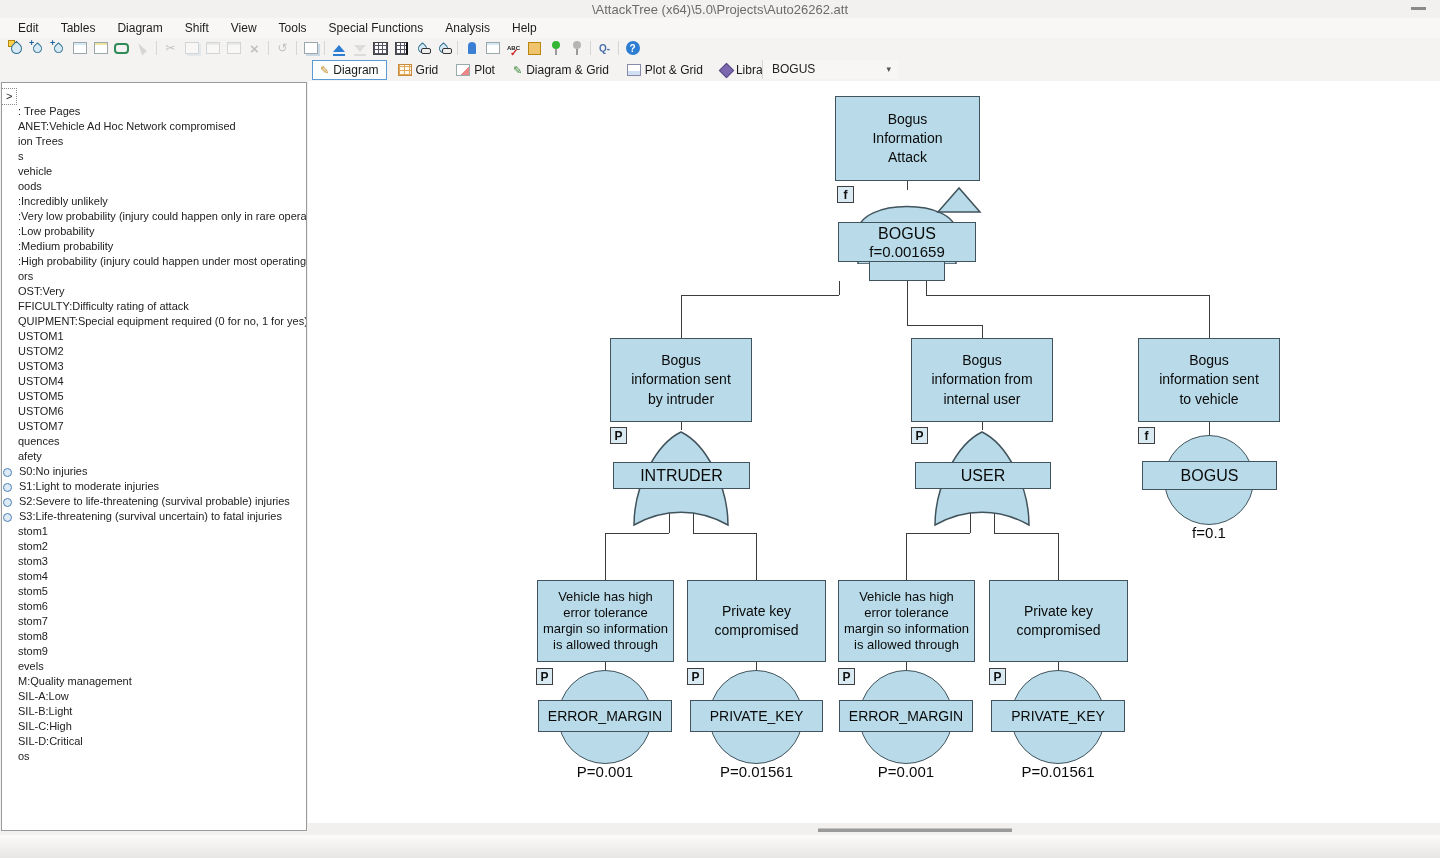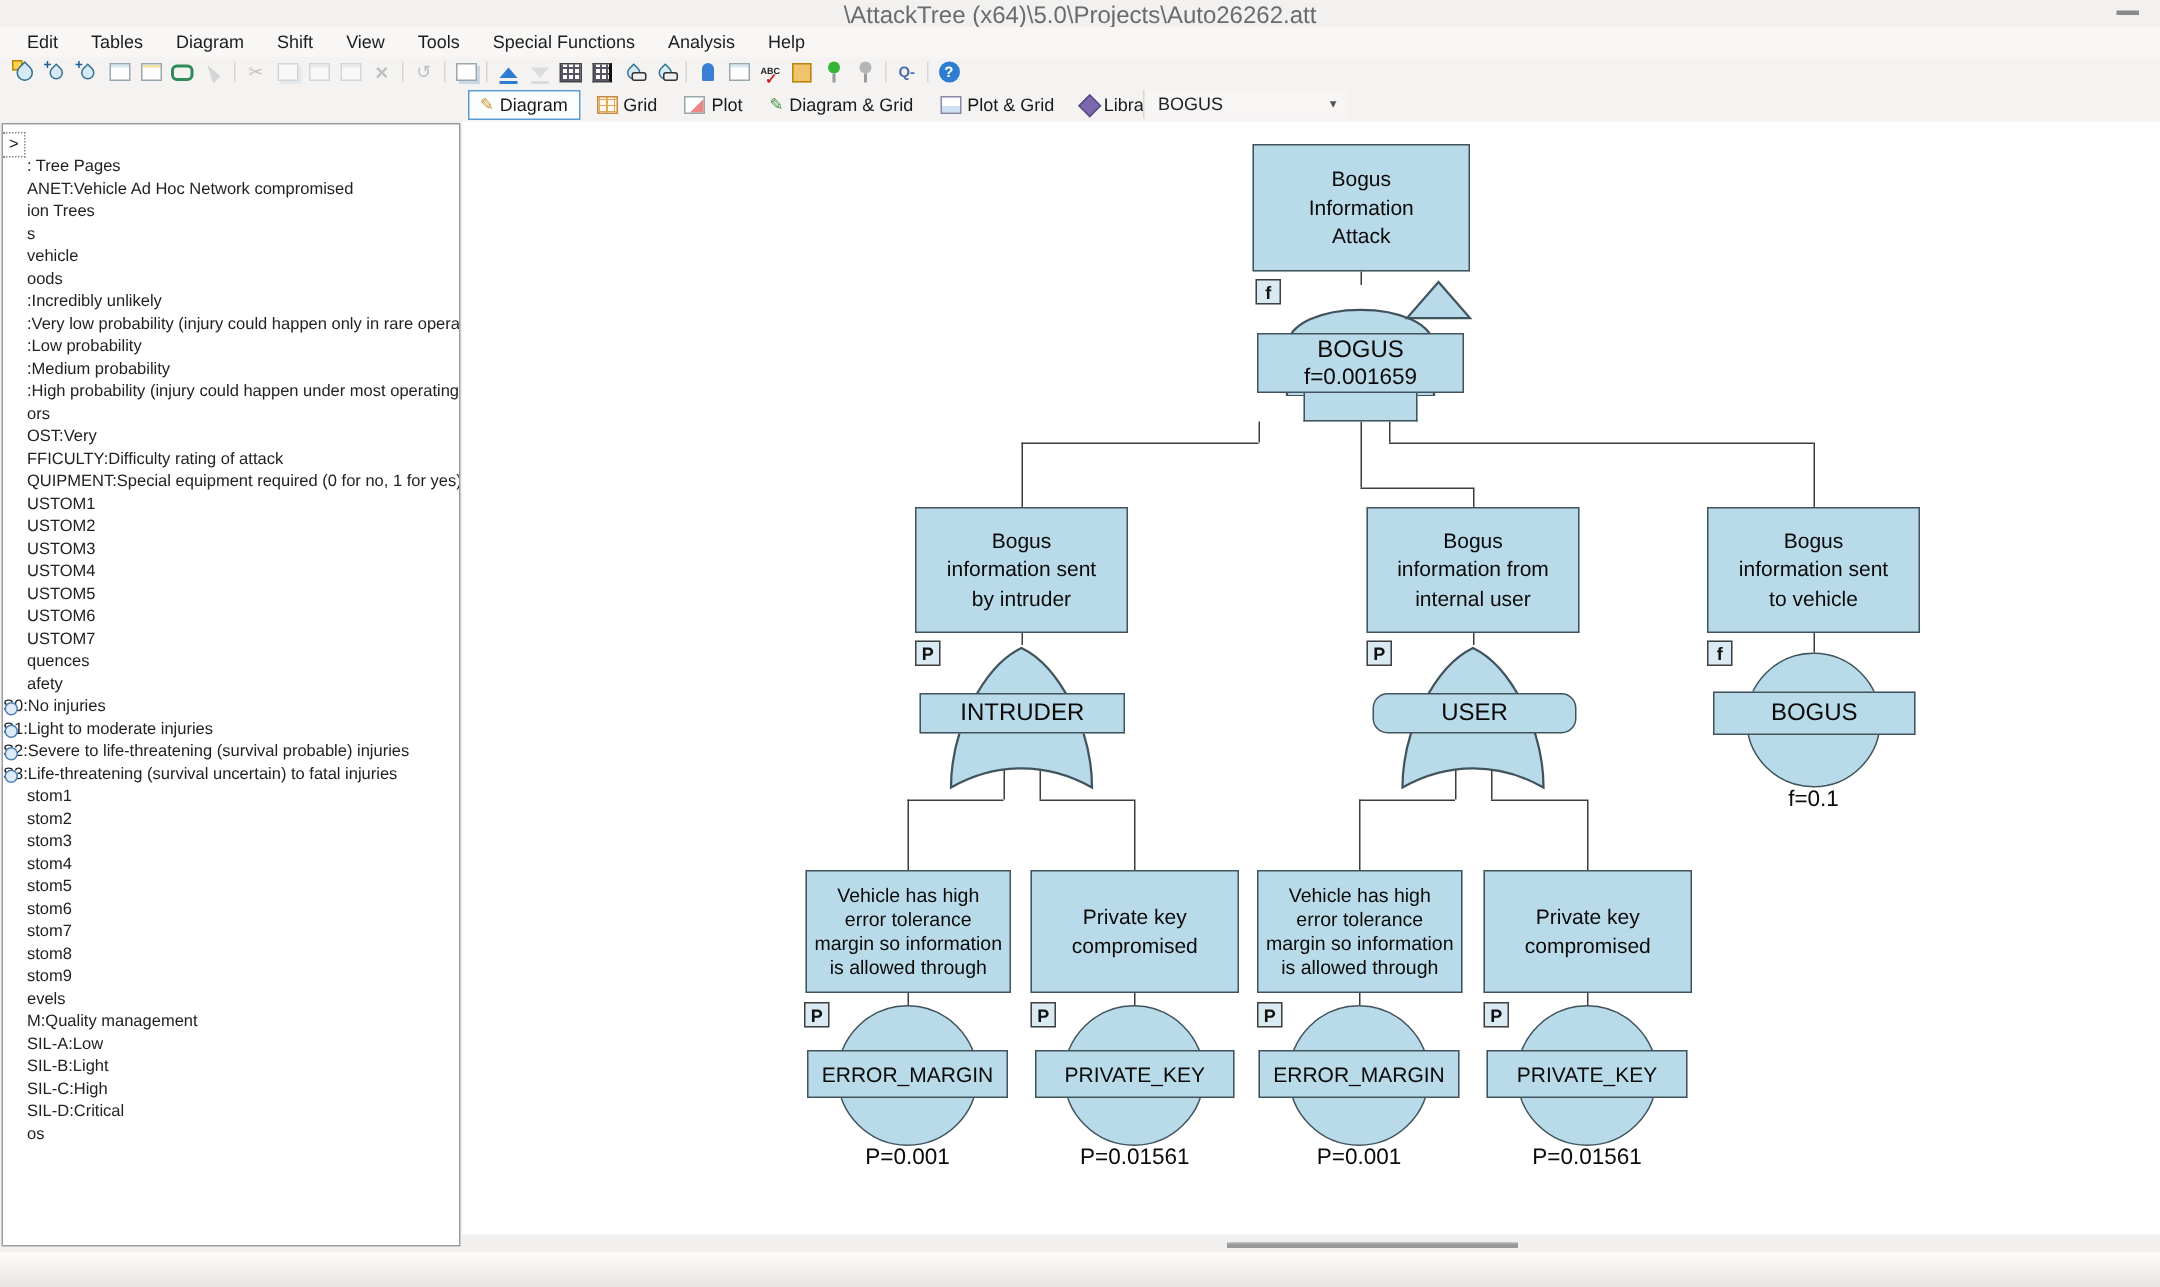--- a/index.html
+++ b/index.html
@@ -1,21 +1,21 @@
 <!DOCTYPE html>
 <html style="--node-fill: #b9dbe9; --node-border: #41535c; --accent: #5b9bd5;"><head>
 <meta charset="utf-8">
 <style>
   html,body{margin:0;padding:0;}
   body{font-family:"Liberation Sans",sans-serif;background:#e9e8e7;}
   .window{position:relative;width:1440px;height:858px;overflow:hidden;background:#f2f1f0;}
 
   
   .titlebar{position:absolute;left:0;top:0;width:1440px;height:18px;background:#f2f1f0;}
-  .titlebar .title{position:absolute;left:0;right:0;top:2px;text-align:center;font-size:16px;color:#6b6b6b;}
+  .titlebar .title{position:absolute;left:0;right:0;top:2px;text-align:center;font-size:13px;color:#6b6b6b;}
   .min-btn{position:absolute;right:14px;top:7px;width:15px;height:3px;background:#8a8a8a;}
 
   
   .menubar{position:absolute;left:0;top:18px;width:1440px;height:20px;background:#f8f7f6;display:flex;align-items:center;}
   .menu-item{font-size:12px;color:#1d1d1d;padding:0 11px;height:20px;line-height:20px;cursor:default;}
   .menu-item:first-child{padding-left:18px;}
 
   
   .toolbar{position:absolute;left:0;top:38px;width:1440px;height:20px;background:#f4f3f2;display:flex;align-items:center;padding-left:6px;box-sizing:border-box;}
   .tb{width:21px;height:18px;display:flex;align-items:center;justify-content:center;position:relative;}
@@ -63,21 +63,21 @@
   .t-lib{width:9px;height:9px;background:#7b68ae;transform:rotate(45deg);border:1px solid #584a85;}
   .t-rep{width:10px;height:12px;background:#fff;border:1px solid #9aa7ad;box-shadow:inset 0 2px 0 #dcdcdc;}
   .combo{position:absolute;left:762px;top:2px;width:136px;height:19px;border-left:1px solid #d9d7d5;background:#f7f6f5;font-size:12px;color:#222;line-height:19px;padding-left:9px;box-sizing:border-box;cursor:default;}
   .combo .arrow{position:absolute;right:7px;top:0;font-size:9px;color:#555;}
 
   
   .canvas{position:absolute;left:308px;top:81px;width:1132px;height:742px;background:#ffffff;}
   .sidebar{position:absolute;left:1px;top:82px;width:306px;height:749px;background:#ffffff;border:1px solid #9b9b9b;box-sizing:border-box;overflow:hidden;padding-top:3px;}
   .titem{height:15px;line-height:15px;font-size:11px;color:#222;white-space:nowrap;padding-left:16px;position:relative;}
   .titem.sel{display:inline-block;outline:1px dotted #8a8a8a;padding:0 4px;}
-  .titem.with-icon{padding-left:0;}
+  .titem.with-icon{padding-left:17px;}
   .titem.with-icon::before{content:"";position:absolute;left:1px;top:4px;width:7px;height:7px;border:1px solid #4a7fb5;border-radius:50%;background:#dcebf7;}
 
   
   .vline,.hline{position:absolute;background:#3c3c3c;z-index:1;}
   .vline{width:1px;}
   .hline{height:1px;}
   .node{position:absolute;background:var(--node-fill);border:1px solid var(--node-border);box-sizing:border-box;display:flex;align-items:center;justify-content:center;text-align:center;white-space:pre-line;color:#0a0a0a;z-index:2;}
   .node.big{font-size:14px;line-height:1.38;}
   .node.leaf{font-size:13px;line-height:1.25;}
   .gate-svg{position:absolute;z-index:2;}
@@ -375,21 +375,21 @@
   <svg class="gate-svg" style="left:626px;top:428px;" width="110" height="100" viewBox="0 0 110 100">
     <path d="M8 97 C8 58 30 16 55 4 C80 16 102 58 102 97 C72 80 38 80 8 97 Z" fill="#b9dbe9" stroke="#41535c" stroke-width="1.5"></path>
   </svg>
   <div class="nlabel mid" style="left:613px;top:462px;width:137px;height:27px;">
       <span>INTRUDER</span>
     </div>
 
   <svg class="gate-svg" style="left:927px;top:428px;" width="110" height="100" viewBox="0 0 110 100">
     <path d="M8 97 C8 58 30 16 55 4 C80 16 102 58 102 97 C72 80 38 80 8 97 Z" fill="#b9dbe9" stroke="#41535c" stroke-width="1.5"></path>
   </svg>
-  <div class="nlabel mid" style="left:915px;top:462px;width:136px;height:27px;border-radius:10px;">
+  <div class="nlabel mid" style="left:915px;top:462px;width:136px;height:27px;">
       <span>USER</span>
     </div>
 
   <div class="circle" style="left:1164px;top:435px;width:90px;height:90px;"></div>
   <div class="nlabel mid" style="left:1142px;top:461px;width:135px;height:29px;">
       <span>BOGUS</span>
     </div>
   <div class="pval" style="left:1164px;top:524px;width:90px;"><span>f=0.1</span></div>
 
   <div class="node leaf" style="left:537px;top:580px;width:137px;height:82px;"><span>Vehicle has high

